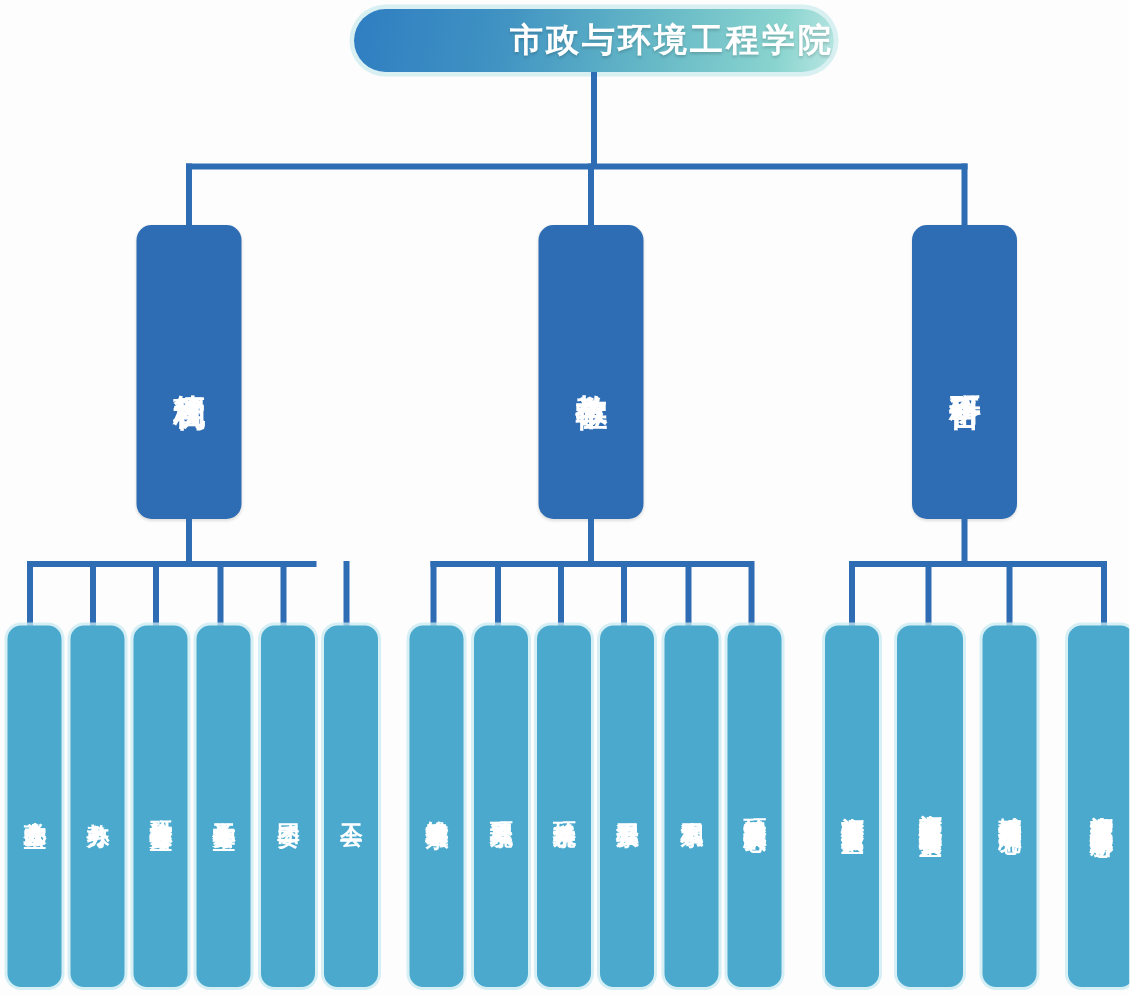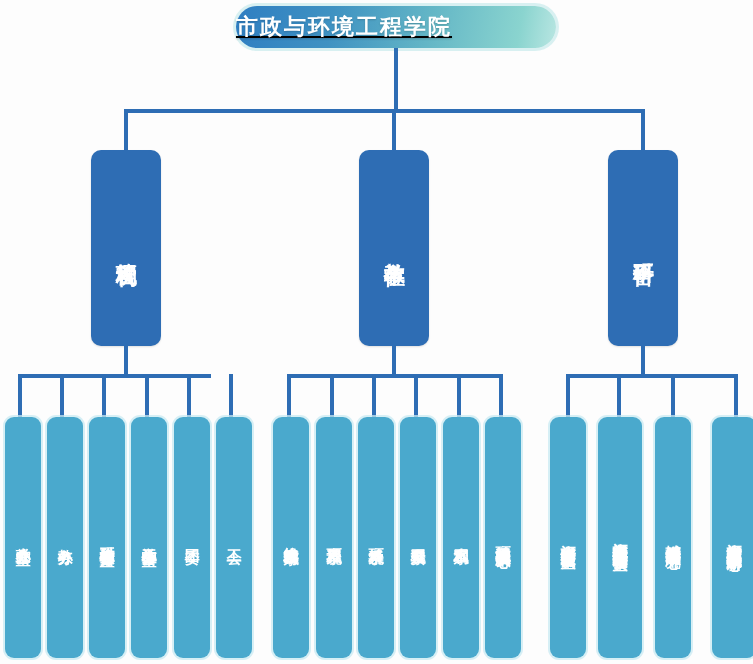--- a/index.html
+++ b/index.html
@@ -23,23 +23,22 @@
     position: absolute;
     left: 236px;
     top: 6px;
     width: 320px;
     height: 42px;
     border-radius: 21px;
     background: linear-gradient(100deg, #2f7ec2 0%, #3f92c2 30%, #63b6c6 60%, #8ad4cf 88%, #b9e6e2 100%);
     box-shadow: 0 0 0 3px rgba(186, 229, 232, 0.55);
     display: flex;
     align-items: center;
-    justify-content: flex-start;
-    box-sizing: border-box;
-    text-decoration: underline;
+    justify-content: flex-end;
+    box-sizing: border-box;
   }
   .root-label {
     color: #ffffff;
     font-size: 22px;
     font-weight: bold;
     letter-spacing: 2px;
     text-shadow: 0 1px 2px rgba(0,0,0,0.18);
     white-space: nowrap;
   }
 

